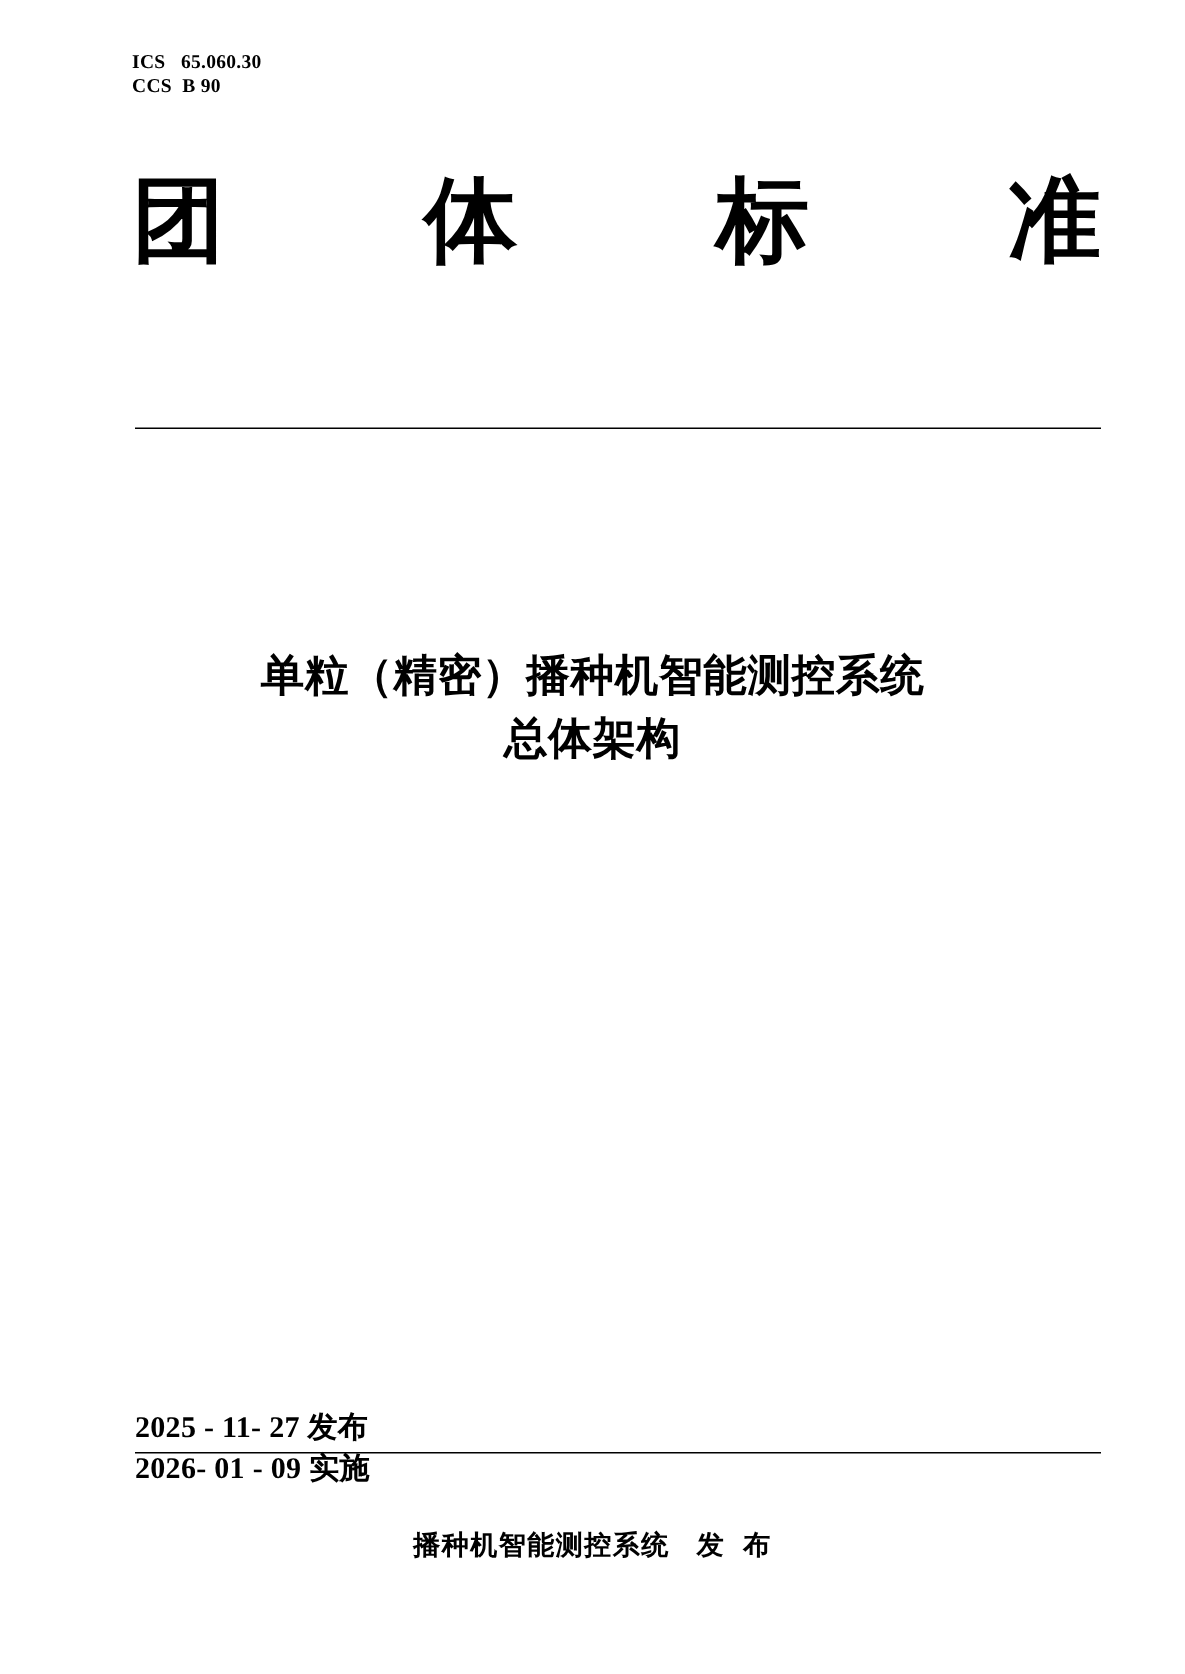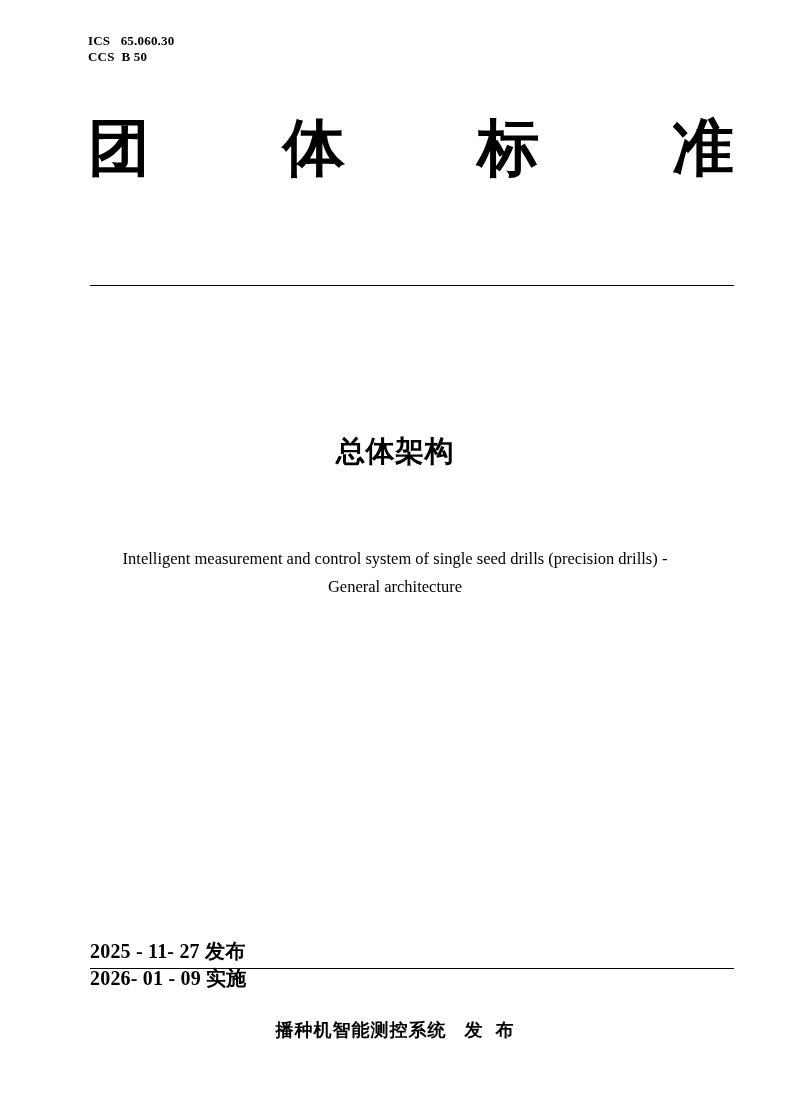--- a/index.html
+++ b/index.html
@@ -140,41 +140,38 @@
     white-space: pre;
   }
 </style>
 </head>
 <body>
 
 <div class="page">
 
   <div class="codes">
     <div>ICS   65.060.30</div>
-    <div>CCS  B 50</div>
+    <div>CCS  B 90</div>
   </div>
 
   <div class="bigtitle">
     <span>团</span>
     <span>体</span>
     <span>标</span>
     <span>准</span>
   </div>
 
 
   <div class="rule-top"></div>
 
   <div class="doc-title">
+    <span class="line">单粒（精密）播种机智能测控系统</span>
     <span class="line">总体架构</span>
   </div>
 
-  <div class="doc-subtitle">
-    <span class="line">Intelligent measurement and control system of single seed drills (precision drills) -</span>
-    <span class="line">General architecture</span>
-  </div>
 
   <div class="dates">
     <span class="date-text">2025 - 11- 27 发布</span>
     <span class="date-text">2026- 01 - 09 实施</span>
   </div>
 
   <div class="rule-bottom"></div>
 
   <div class="publisher">播种机智能测控系统   发  布</div>
 

